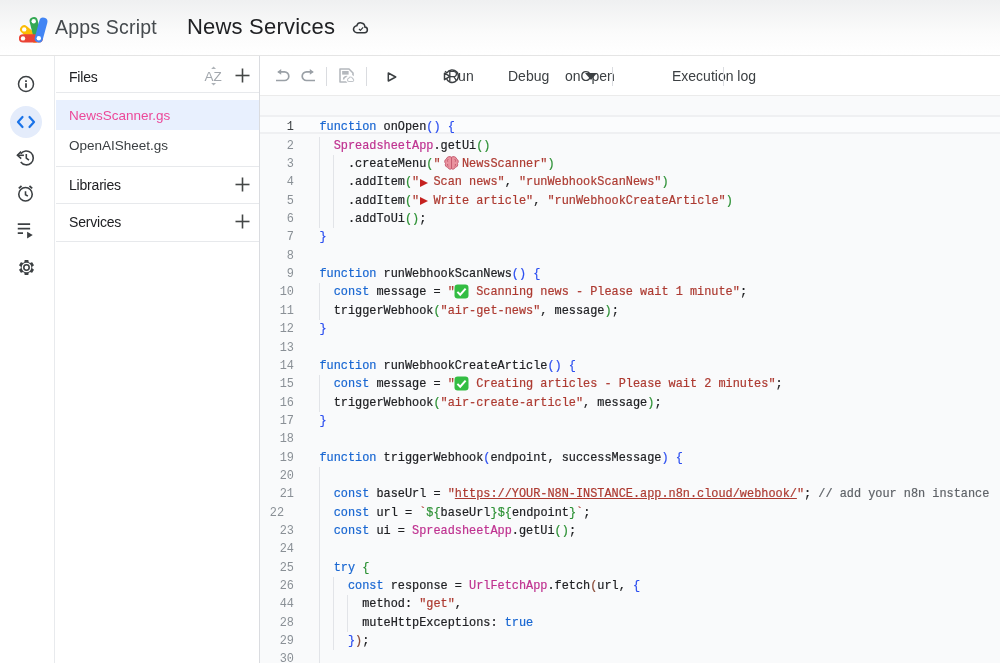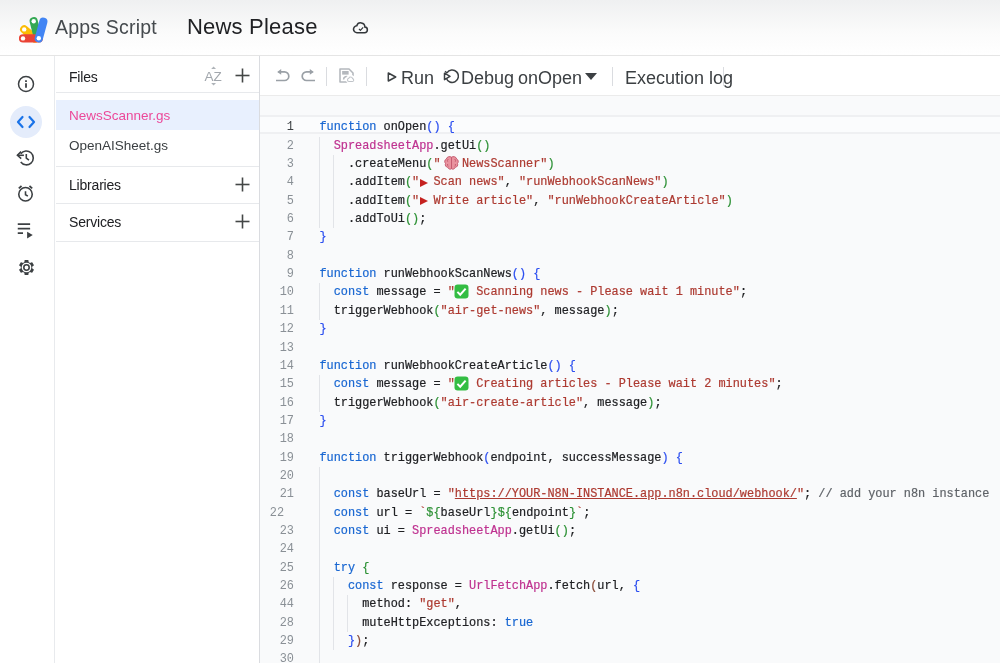--- a/index.html
+++ b/index.html
@@ -20,21 +20,21 @@
   
   #files { position:absolute; left:56px; top:56px; width:204px; height:607px;
     background:#fff; border-right:1px solid #dadce0; }
   .fhead { position:absolute; left:13px; font-size:14px; letter-spacing:-0.2px; color:#202124; }
   .hr { position:absolute; left:0; width:203px; height:1px; background:#e7e9ec; }
   #selrow { position:absolute; left:0; top:44px; width:203px; height:30px; background:#e8f0fe; }
   .fname { position:absolute; left:13px; font-size:13.5px; }
   
   #toolbar { position:absolute; left:260px; top:56px; width:740px; height:40px;
     background:#fff; border-bottom:1px solid #ebebeb; }
-  .tbtxt { position:absolute; top:12px; font-size:18px; color:#3c4043; }
+  .tbtxt { position:absolute; top:12px; font-size:14px; color:#3c4043;margin-left:47px; }
   .tdiv { position:absolute; top:11px; width:1px; height:19px; background:#dadce0; }
   
   #editor { position:absolute; left:260px; top:96px; width:740px; height:567px;
     background:#f9fafb; }
   #curline { position:absolute; left:0px; top:19.4px; width:740px; height:18.35px;
     background:#fbfcfd; border-top:2px solid #eff0f2; border-bottom:2px solid #eff0f2; }
   .ln { position:absolute; left:0px; width:34px; text-align:right;
     font-family:"Liberation Mono", monospace; font-size:11.88px; color:#8a9096; height:18.35px; line-height:18.35px;}
   .cl { position:absolute; left:59.4px; white-space:pre; -webkit-text-stroke:0.2px currentColor;
     font-family:"Liberation Mono", monospace; font-size:11.88px; color:#202124;
@@ -64,21 +64,21 @@
     <line x1="5.2" y1="13.4" x2="16" y2="22.5" stroke="#fbbc04" stroke-width="8.2" stroke-linecap="round"></line>
     <line x1="14.7" y1="5.2" x2="18.8" y2="21.5" stroke="#34a853" stroke-width="8.2" stroke-linecap="round"></line>
     <line x1="4" y1="22.4" x2="19.8" y2="22.4" stroke="#ea4335" stroke-width="8.2" stroke-linecap="round"></line>
     <line x1="24.3" y1="5.8" x2="19.8" y2="22.3" stroke="#4285f4" stroke-width="8.2" stroke-linecap="round"></line>
     <circle cx="4" cy="22.4" r="2.2" fill="#fff"></circle>
     <circle cx="5.2" cy="13.4" r="2.2" fill="#fff"></circle>
     <circle cx="14.7" cy="5.2" r="2.2" fill="#fff"></circle>
     <circle cx="19.8" cy="22.3" r="2.2" fill="#fff"></circle>
   </svg>
   <div id="appname">Apps Script</div>
-  <div id="docname">News Please</div>
+  <div id="docname">News Services</div>
   <svg class="abs" style="left:352px; top:20px;" width="17" height="16" viewBox="0 0 24 24" fill="none" stroke="#33373b" stroke-width="2.3">
     <path d="M7 19 h11 a4.2 4.2 0 0 0 0.5 -8.38 A6.2 6.2 0 0 0 6.4 8.6 A4.7 4.7 0 0 0 7 19 z"></path>
     <path d="M9.7 13.4 l2.1 2.1 l4.2 -4.4" stroke-width="1.8"></path>
   </svg>
 </div>
 
 <div id="rail"></div>
 <div id="codepill"></div>
 
 <svg class="abs" style="left:17px; top:75px;" width="18" height="18" viewBox="0 0 24 24" fill="none" stroke="#3c4043" stroke-width="2">

